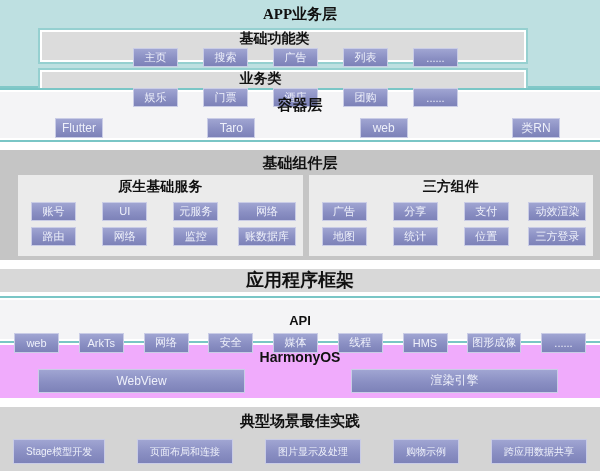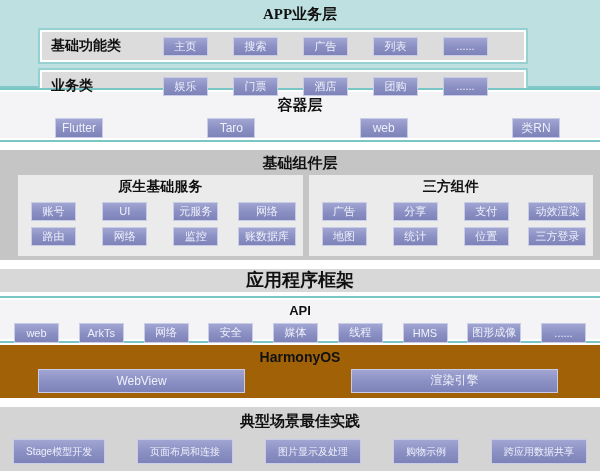--- a/index.html
+++ b/index.html
@@ -10,21 +10,21 @@
         border:1px solid #c9cce6;color:#eef0fa;font-size:11px;
         font-family:"Liberation Sans",sans-serif;display:flex;align-items:center;
         justify-content:center;box-sizing:border-box;min-width:45px;height:19px;
         padding:0 4px;white-space:nowrap;}
   
   .app-layer{height:88px;background:#bee0e1;box-sizing:border-box;padding-top:5px;
              border-bottom:2px solid #82c8c8;}
   .app-layer .sec-title{margin-bottom:5px;}
   .app-row{width:490px;height:36px;margin:0 0 4px 38px;background:#dcdcdc;
            border:2px solid #96d0d0;box-shadow:inset 0 0 0 2px #ffffff;
-           box-sizing:border-box;display:flex;align-items:center;padding-left:11px;}
+           box-sizing:border-box;display:flex;align-items:center;padding-left:25px;flex-direction:column;}
   .row-label{width:112px;font-family:"Liberation Serif",serif;font-weight:bold;
              font-size:14px;color:#111;}
   .chips{display:flex;gap:25px;align-items:center;}
   
   .teal-band{background:#f4f4f6;border-top:2px solid #7ac6c6;border-bottom:2px solid #7ac6c6;
              box-shadow:inset 0 2px 0 #fff,inset 0 -2px 0 #fff;box-sizing:border-box;}
   .container-layer{height:54px;padding-top:6px;}
   .container-chips{display:flex;justify-content:space-between;padding:0 40px 0 55px;margin-top:4px;}
   .container-chips .chip{width:48px;height:20px;font-size:12px;}
   .gap{background:#ffffff;}
@@ -33,26 +33,26 @@
   .panels{display:flex;gap:6px;margin:3px 7px 0 18px;}
   .panel{flex:1;height:81px;background:#ebebeb;box-sizing:border-box;padding-top:4px;}
   .panel .sec-title{font-size:14px;}
   .panel-grid{display:grid;grid-template-columns:repeat(4,1fr);row-gap:11px;
               justify-items:center;margin-top:6px;}
   .panel-grid .chip:nth-child(4n){min-width:58px;}
   
   .framework-layer{height:23px;background:#d8d8d8;}
   .framework-layer .sec-title{line-height:23px;font-size:18px;}
   
-  .api-layer{height:47px;padding-top:5px;}
+  .api-layer{height:47px;padding-top:15px;}
   .api-layer .sec-title{font-family:"Liberation Sans",sans-serif;font-size:13px;font-weight:bold;}
   .api-chips{display:flex;justify-content:space-between;padding:0 14px;margin-top:4px;}
   .api-chips .chip{height:20px;}
   
-  .os-layer{height:53px;background:#a16207;box-sizing:border-box;padding-top:4px;}
+  .os-layer{height:53px;background:#f0abfc;box-sizing:border-box;padding-top:4px;}
   .os-layer .sec-title{font-family:"Liberation Sans",sans-serif;font-size:14px;font-weight:bold;}
   .os-chips{display:flex;justify-content:space-between;padding:0 42px 0 38px;margin-top:3px;}
   .os-chips .chip{width:207px;height:24px;font-size:12px;}
   
   .practices-layer{height:64px;background:#d4d4d4;box-sizing:border-box;padding-top:5px;}
   .practice-chips{display:flex;justify-content:space-between;padding:0 13px;margin-top:9px;}
   .practice-chips .chip{height:25px;padding:0 12px;font-size:10px;}
 </style>
 </head>
 <body>

